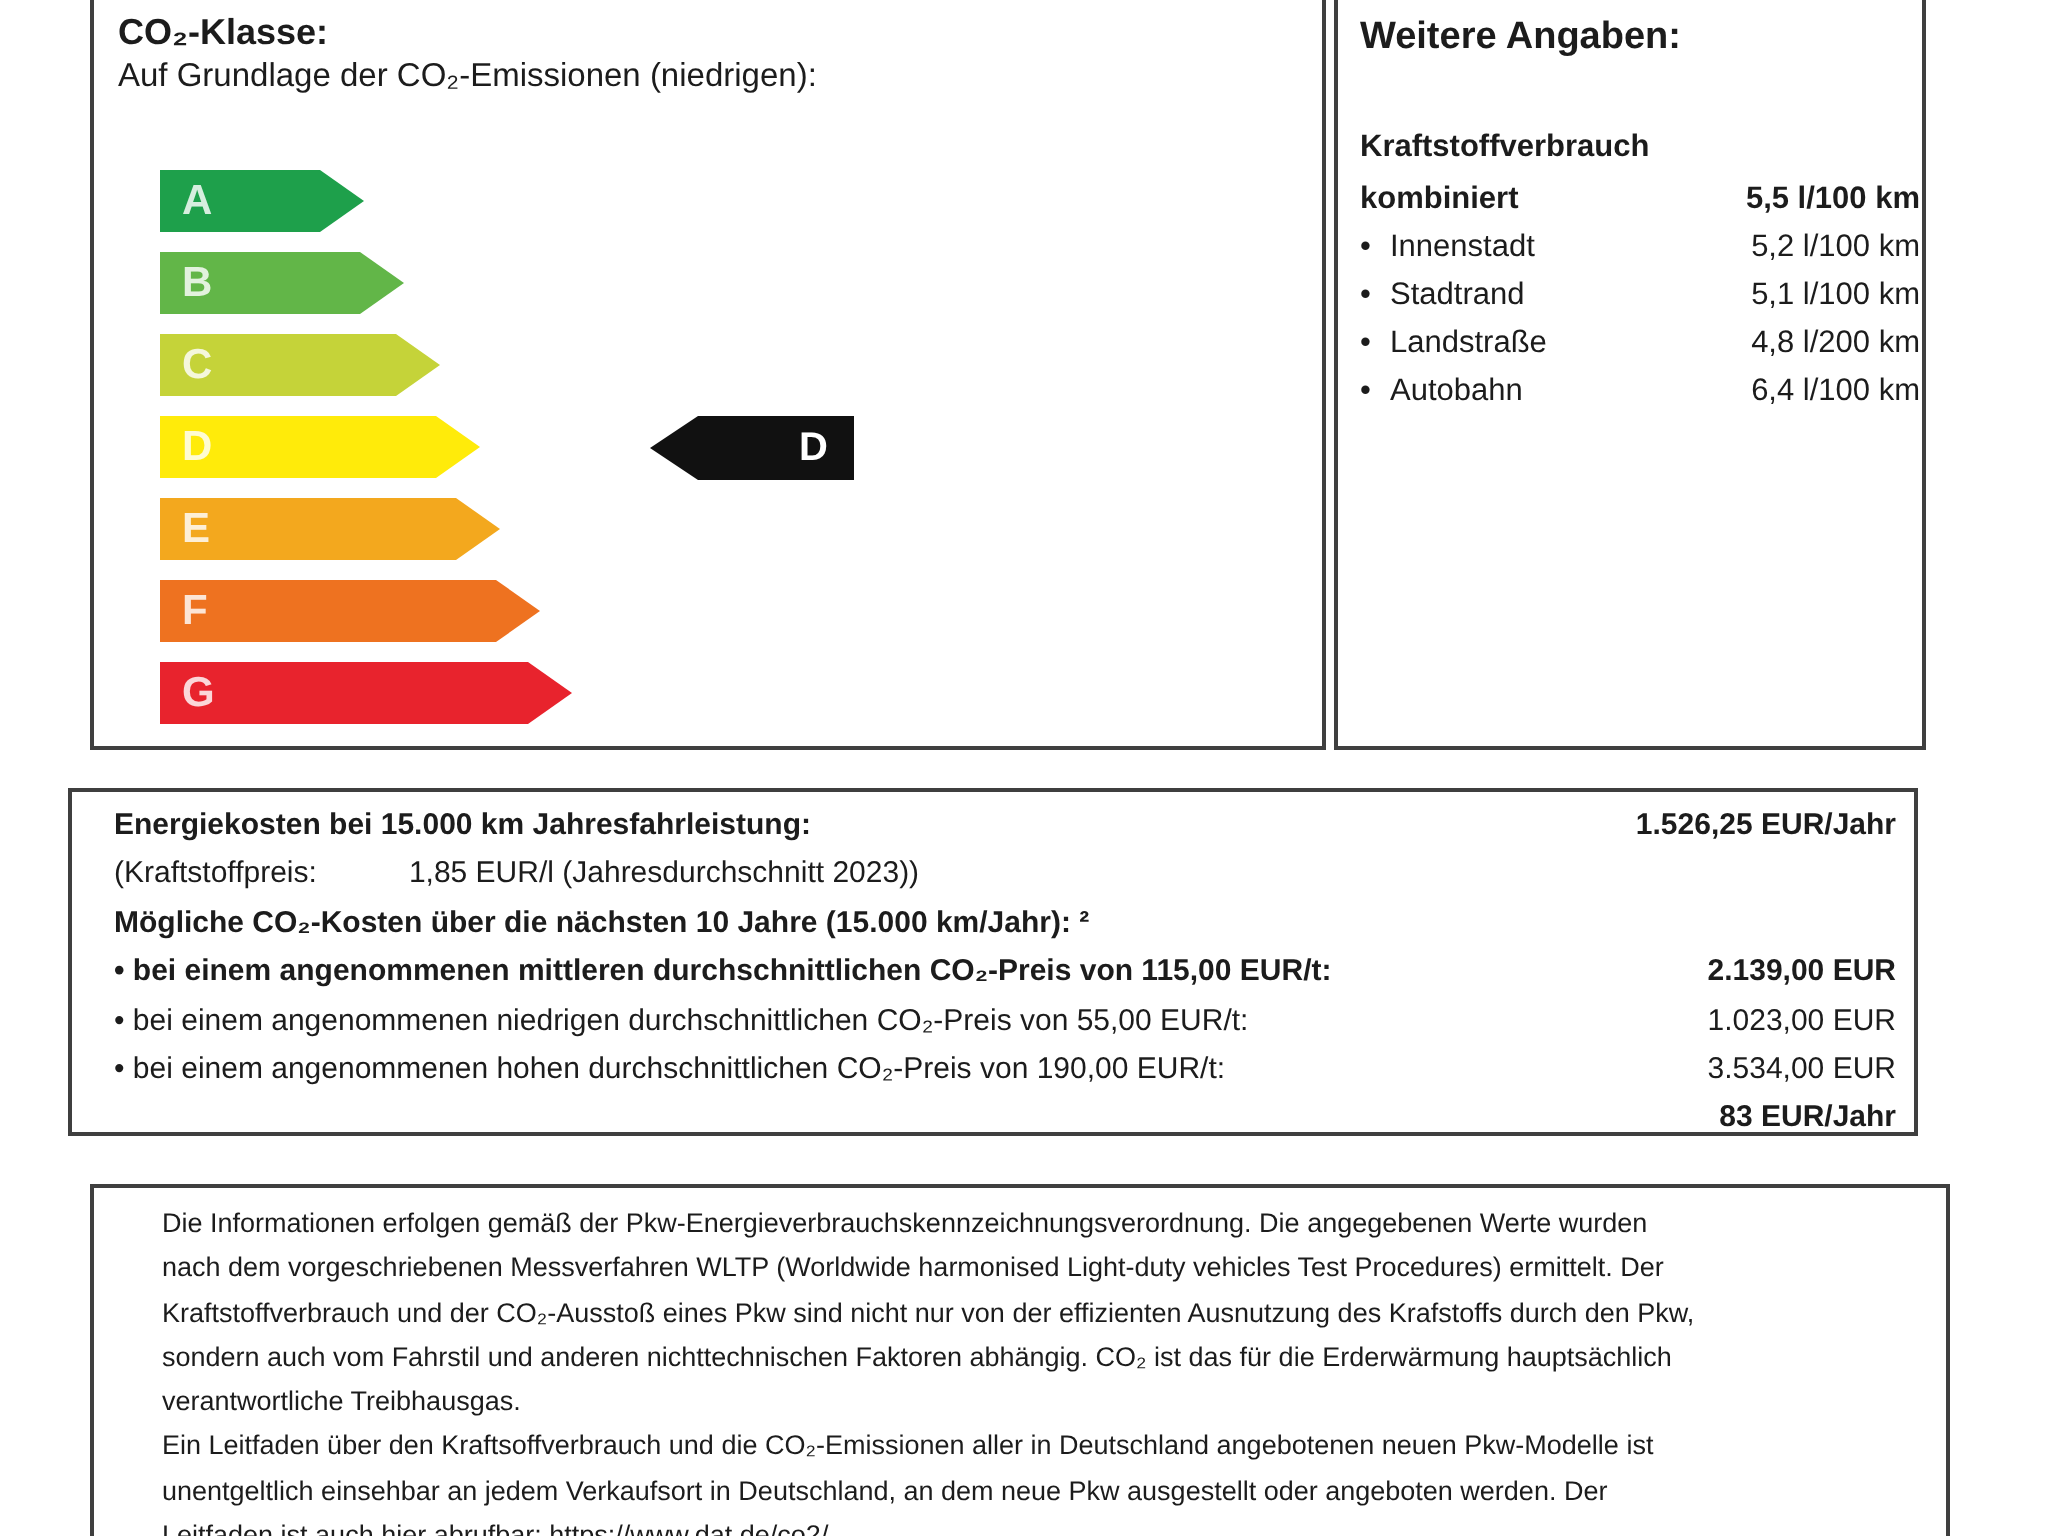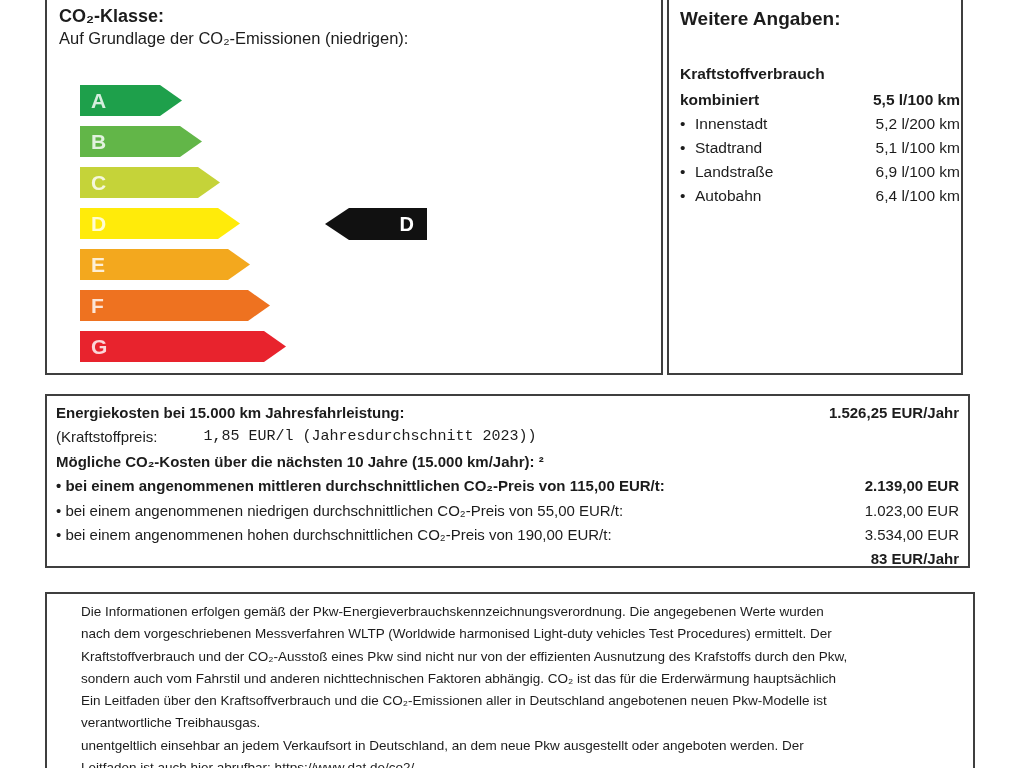--- a/index.html
+++ b/index.html
@@ -32,25 +32,25 @@
   .details-title{font-weight:bold;font-size:19px;margin:12px 0 0 11px;}
   .fuel-block{position:absolute;left:11px;right:1px;top:66px;}
   .fuel-section-title{font-weight:bold;font-size:15.5px;margin-bottom:2px;line-height:24px;}
   .fuel-row{display:flex;font-size:15.5px;line-height:24px;align-items:center;}
   .fuel-row.bold{font-weight:bold;}
   .fuel-bullet{width:15px;}
   .fuel-bullet:empty{width:0;}
   .fuel-value{margin-left:auto;}
 
   
-  #costs-panel{left:45px;top:394px;width:925px;height:174px;}
+  #costs-panel{left:34px;top:394px;width:925px;height:174px;padding-left:12px;}
   .costs-inner{padding:5px 9px 0 9px;}
   .cost-row{display:flex;font-size:15px;line-height:24.4px;}
   .cost-row.bold{font-weight:bold;}
-  .c-label2{margin-left:46px;font-family:Liberation Mono, monospace;}
+  .c-label2{margin-left:46px;}
   .c-label2:empty{display:none;}
   .c-value{margin-left:auto;}
   .c-value:empty{display:none;}
 
   
   #legal-panel{left:45px;top:592px;width:930px;height:205px;}
   .legal-inner{padding:7px 10px;font-size:13.5px;line-height:22.3px;}
   .legal-line{white-space:nowrap;margin-left:24px;}
 </style>
 </head>
@@ -120,33 +120,33 @@
 
           <div class="fuel-row bold">
             <span class="fuel-bullet"></span>
             <span class="fuel-label">kombiniert</span>
             <span class="fuel-value">5,5 l/100 km</span>
           </div>
 
           <div class="fuel-row">
             <span class="fuel-bullet">•</span>
             <span class="fuel-label">Innenstadt</span>
-            <span class="fuel-value">5,2 l/200 km</span>
+            <span class="fuel-value">5,2 l/100 km</span>
           </div>
 
           <div class="fuel-row">
             <span class="fuel-bullet">•</span>
             <span class="fuel-label">Stadtrand</span>
             <span class="fuel-value">5,1 l/100 km</span>
           </div>
 
           <div class="fuel-row">
             <span class="fuel-bullet">•</span>
             <span class="fuel-label">Landstraße</span>
-            <span class="fuel-value">6,9 l/100 km</span>
+            <span class="fuel-value">4,8 l/200 km</span>
           </div>
 
           <div class="fuel-row">
             <span class="fuel-bullet">•</span>
             <span class="fuel-label">Autobahn</span>
             <span class="fuel-value">6,4 l/100 km</span>
           </div>
         </div>
     </div>
   </section>
@@ -200,23 +200,23 @@
     <div class="legal-inner">
 
         <div class="legal-line">Die Informationen erfolgen gemäß der Pkw-Energieverbrauchskennzeichnungsverordnung. Die angegebenen Werte wurden</div>
 
         <div class="legal-line">nach dem vorgeschriebenen Messverfahren WLTP (Worldwide harmonised Light-duty vehicles Test Procedures) ermittelt. Der</div>
 
         <div class="legal-line">Kraftstoffverbrauch und der CO₂-Ausstoß eines Pkw sind nicht nur von der effizienten Ausnutzung des Krafstoffs durch den Pkw,</div>
 
         <div class="legal-line">sondern auch vom Fahrstil und anderen nichttechnischen Faktoren abhängig. CO₂ ist das für die Erderwärmung hauptsächlich</div>
 
+        <div class="legal-line">verantwortliche Treibhausgas.</div>
+
         <div class="legal-line">Ein Leitfaden über den Kraftsoffverbrauch und die CO₂-Emissionen aller in Deutschland angebotenen neuen Pkw-Modelle ist</div>
-
-        <div class="legal-line">verantwortliche Treibhausgas.</div>
 
         <div class="legal-line">unentgeltlich einsehbar an jedem Verkaufsort in Deutschland, an dem neue Pkw ausgestellt oder angeboten werden. Der</div>
 
         <div class="legal-line">Leitfaden ist auch hier abrufbar: https://www.dat.de/co2/</div>
       </div>
   </section>
 
 </div>
 
 </body></html>

